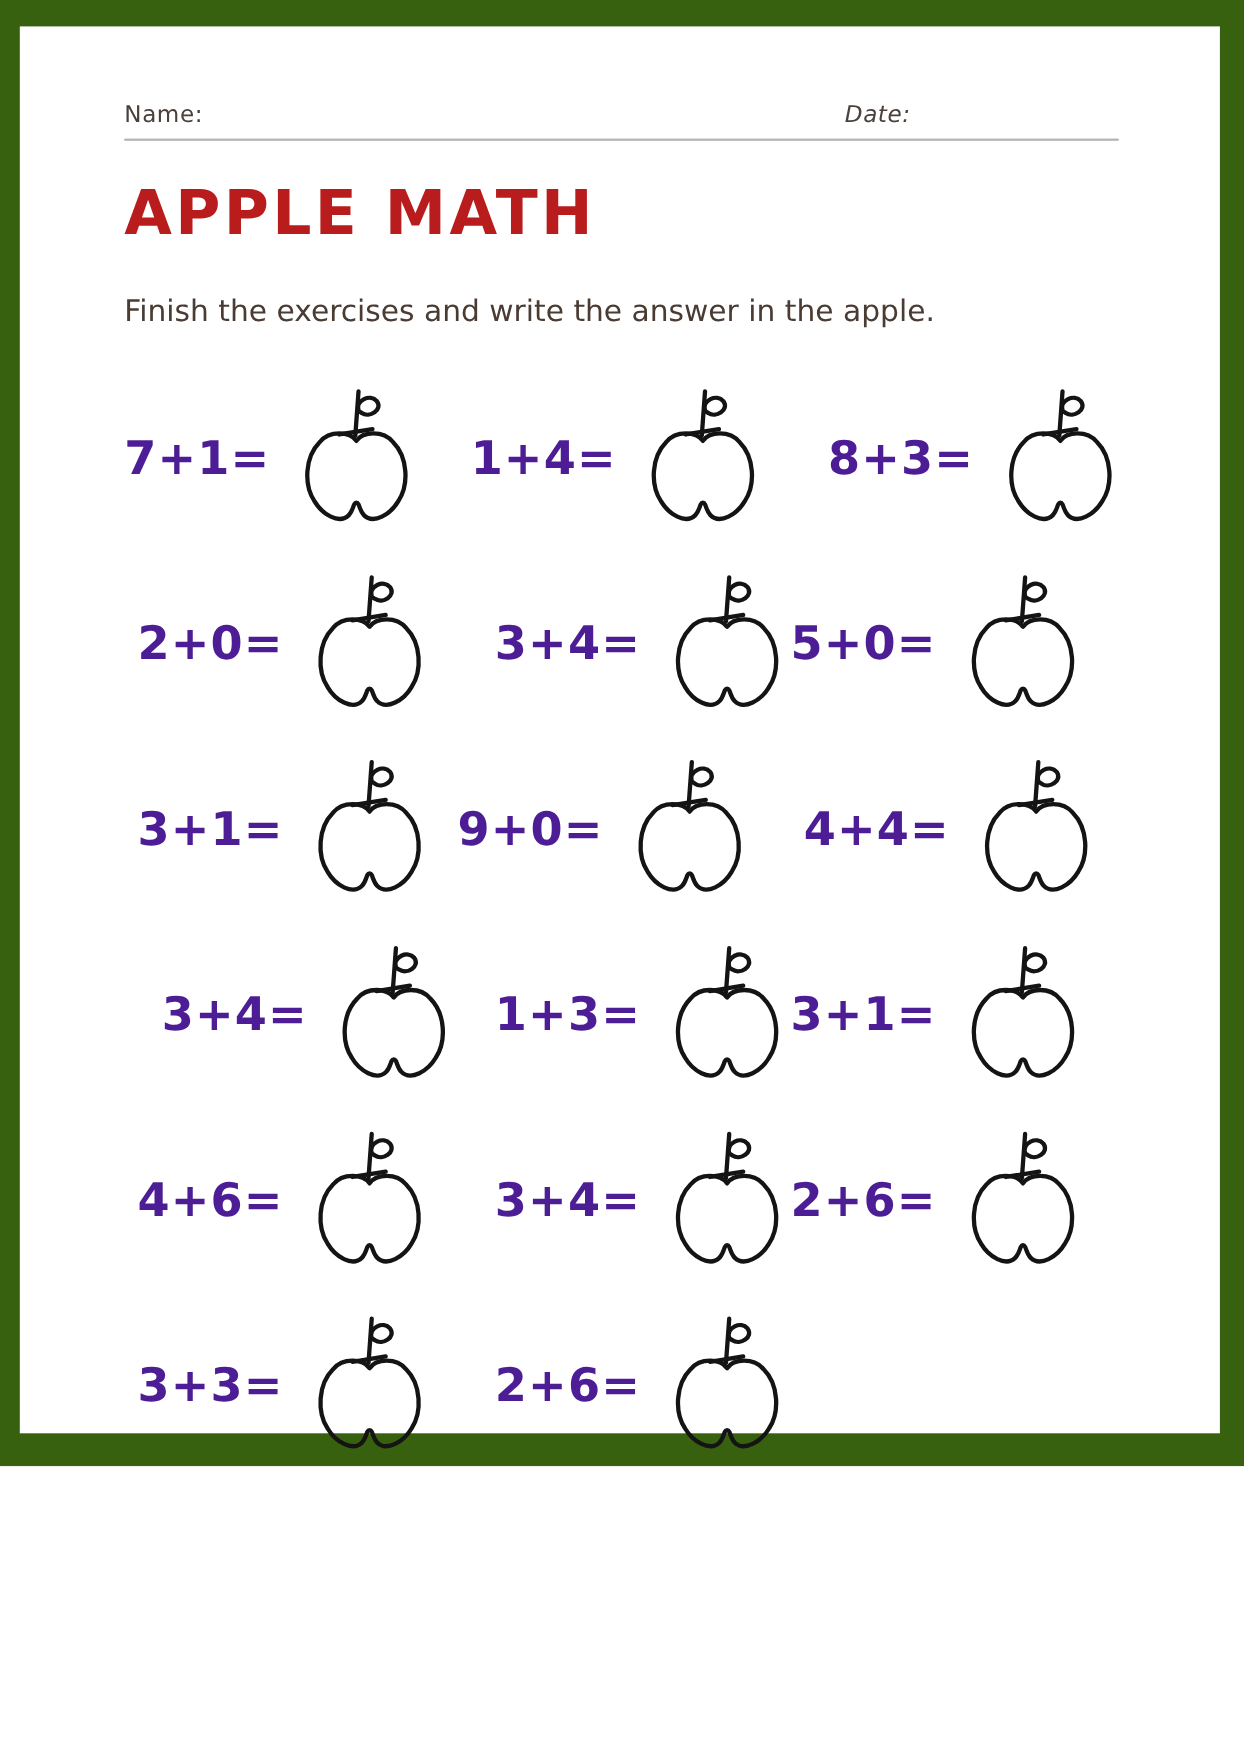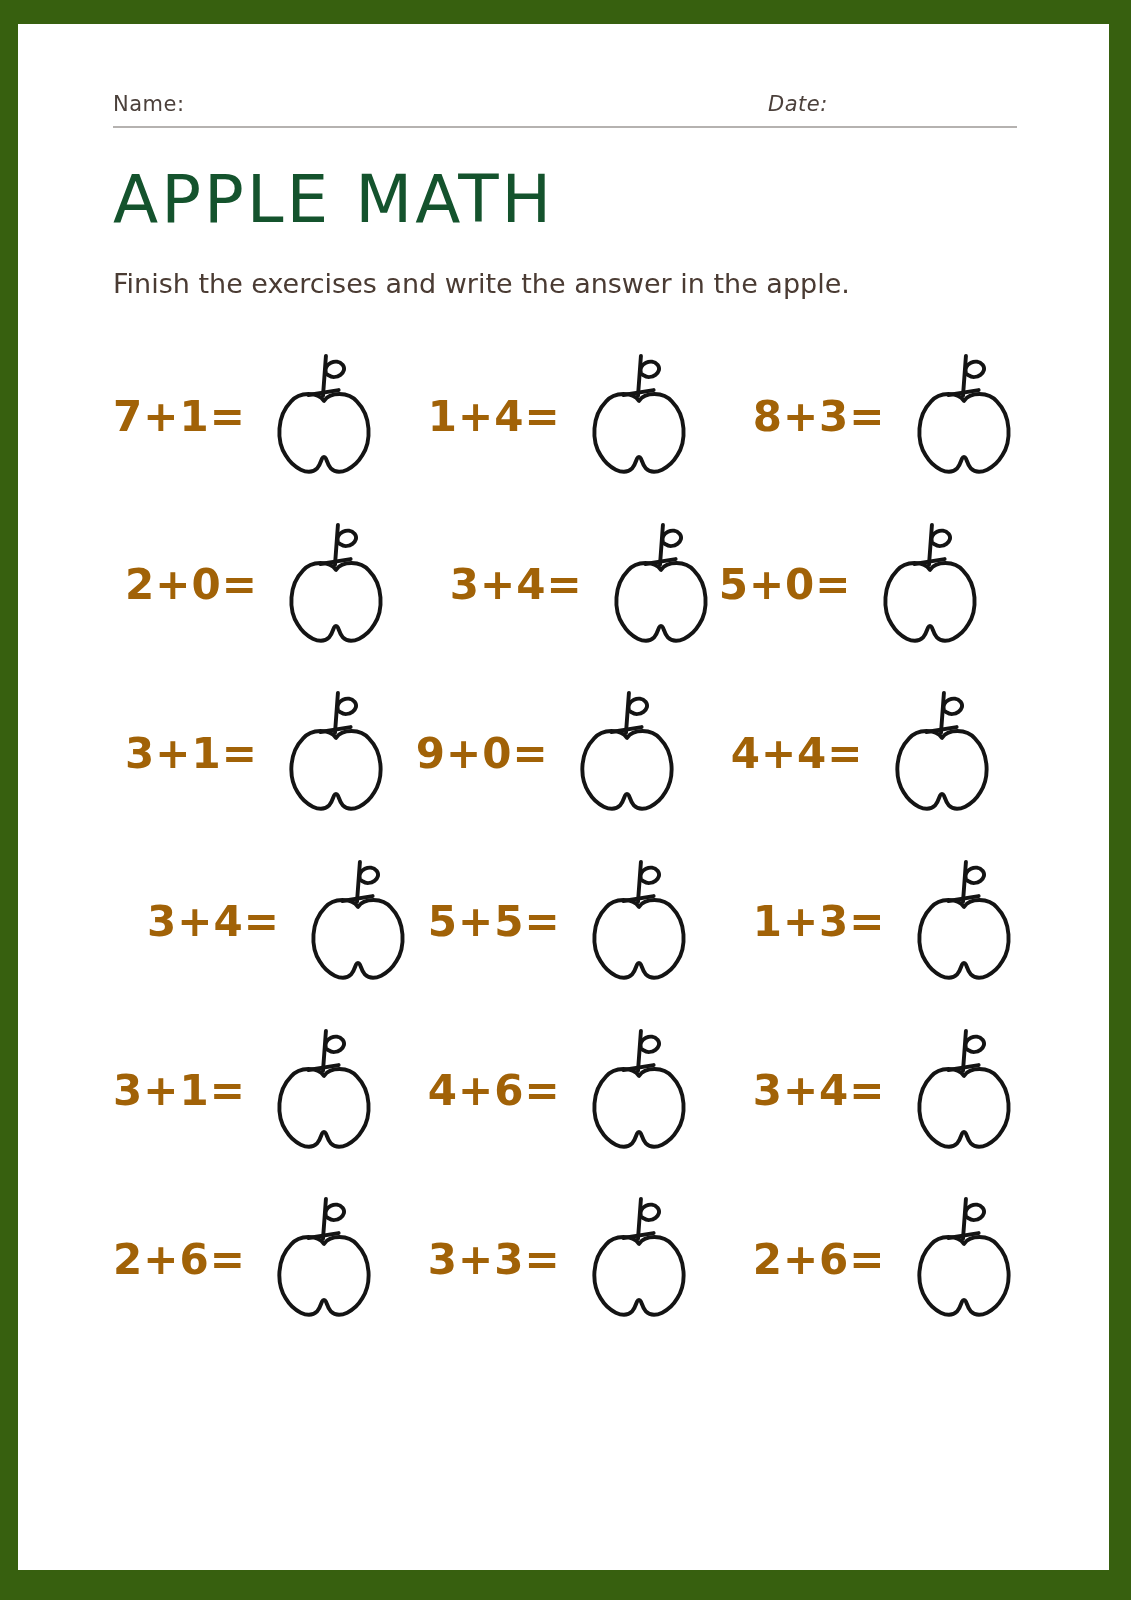--- a/index.html
+++ b/index.html
@@ -2,21 +2,21 @@
 <html><head>
 <meta charset="utf-8">
 <style>
   * { margin: 0; padding: 0; box-sizing: border-box; }
   html, body { background: #ffffff; }
   body { font-family: "DejaVu Sans", "Liberation Sans", sans-serif; }
 
   .page {
     position: relative;
     width: 1131px;
-    height: 1600px;
+    height: 1333px;
     background: #37600f; 
     overflow: hidden;
   }
   .sheet {
     position: absolute;
     top: 24px; left: 18px; right: 22px; bottom: 30px;
     background: #ffffff;
   }
 
   
@@ -35,24 +35,24 @@
     color: #4b403b;
     letter-spacing: 0.5px;
   }
   .date-label { position: absolute; left: 655px; bottom: 10px; font-style: italic; }
 
   
   .title {
     position: absolute;
     top: 140px;
     left: 95px;
-    font-size: 66px;
-    font-weight: 400;
+    font-size: 56px;
+    font-weight: 700;
     letter-spacing: 3px;
-    color: #14532d;
+    color: #b91c1c;
     line-height: 1.1;
   }
   .subtitle {
     position: absolute;
     top: 244px;
     left: 95px;
     font-size: 27px;
     color: #4a3b33;
     text-align: right;
   }
@@ -71,21 +71,21 @@
   .cell {
     display: flex;
     align-items: center;
     gap: 18px;
   }
   .cell.col-1 { padding-left: 12px; }
   .cell.col-2 { padding-left: 34px; }
   .problem {
     font-size: 42px;
     font-weight: 700;
-    color: #a16207;
+    color: #4c1d95;
     letter-spacing: 1px;
     white-space: nowrap;
   }
   .apple { width: 118px; height: 132px; flex: 0 0 auto; }
   .apple path, .apple line { stroke: #141414; stroke-width: 4; fill: none; stroke-linecap: round; stroke-linejoin: round; }
 </style>
 </head>
 <body>
 
 <div class="page">
@@ -313,42 +313,20 @@
              C13,67 12,93 22,108
              C29,120 45,130 54,121
              C57,118 58,113 59,111
              C60,109 62,109 63,111
              C64,113 65,118 68,121
              C77,130 93,120 100,108
              C110,93 109,67 95,53
              C86,42 67,43 61,52 Z"></path>
   </svg>
 </div>
-        <div class="cell col-1">
-          <span class="problem">5+5=</span>
-  <svg class="apple" viewBox="0 0 120 135" aria-hidden="true">
-
-    <line x1="63" y1="6" x2="60" y2="47"></line>
-
-    <path d="M63,24 C60,14 74,8 80,15 C86,23 73,31 66,26 C64,25 63,24 63,24 Z"></path>
-
-    <line x1="45" y1="46" x2="76" y2="41"></line>
-
-    <path d="M61,52
-             C55,43 36,42 27,53
-             C13,67 12,93 22,108
-             C29,120 45,130 54,121
-             C57,118 58,113 59,111
-             C60,109 62,109 63,111
-             C64,113 65,118 68,121
-             C77,130 93,120 100,108
-             C110,93 109,67 95,53
-             C86,42 67,43 61,52 Z"></path>
-  </svg>
-</div>
         <div class="cell col-2">
           <span class="problem">1+3=</span>
   <svg class="apple" viewBox="0 0 120 135" aria-hidden="true">
 
     <line x1="63" y1="6" x2="60" y2="47"></line>
 
     <path d="M63,24 C60,14 74,8 80,15 C86,23 73,31 66,26 C64,25 63,24 63,24 Z"></path>
 
     <line x1="45" y1="46" x2="76" y2="41"></line>
 

